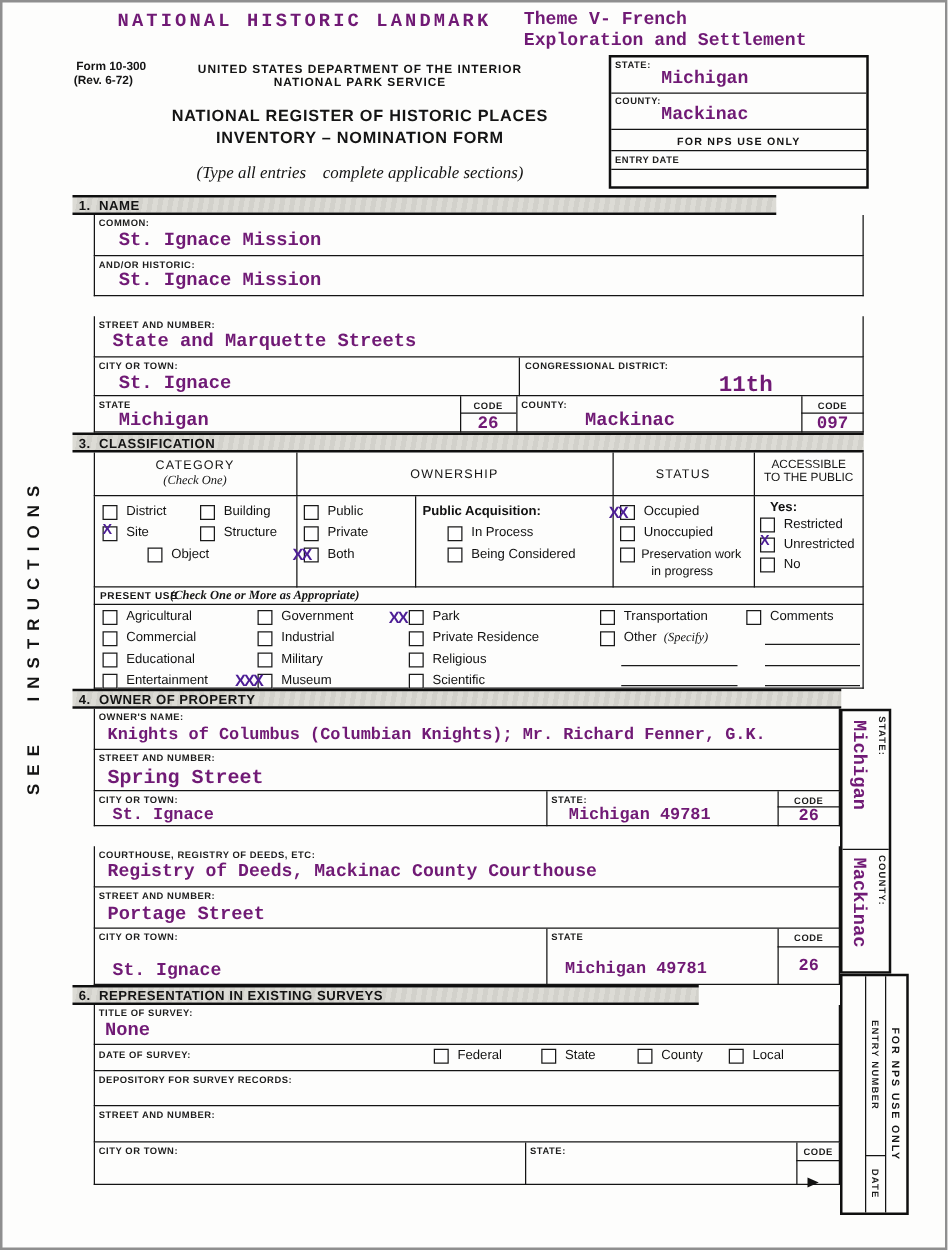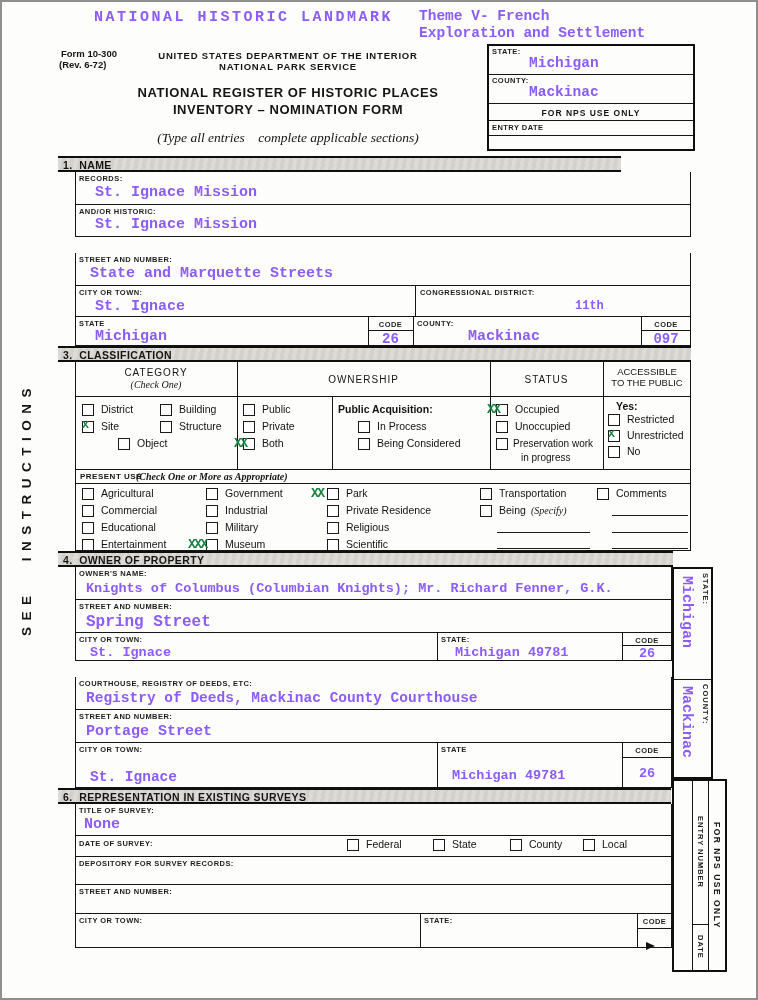--- a/index.html
+++ b/index.html
@@ -1,31 +1,31 @@
 <!DOCTYPE html>
 <html><head>
 <meta charset="utf-8">
 <style>
   html,body{margin:0;padding:0;background:#d9d9d9}
   #page{position:relative;width:758px;height:1000px;background:#fdfdfc;margin:0 auto;
         outline:2px solid #8f8f8f;outline-offset:-2px;overflow:hidden;
         font-family:"Liberation Sans",sans-serif;color:#141414}
   .a{position:absolute}
-  .typed{font-family:"Liberation Mono","DejaVu Sans Mono",monospace;font-weight:600;color:#8b5cf6;white-space:nowrap}
+  .typed{font-family:"Liberation Mono","DejaVu Sans Mono",monospace;font-weight:600;color:#701a75;white-space:nowrap}
   .lbl{font-size:7.5px;letter-spacing:.45px;white-space:nowrap;color:#1c1c1c;font-weight:600}
   .cl{font-size:10.5px;line-height:13px;white-space:nowrap;color:#111}
   .bar{background:repeating-linear-gradient(100deg,#dcdbd5 0 4px,#d2d1cb 4px 8px);
        border-top:2px solid #0f0f0f;border-bottom:2px solid #0f0f0f;box-sizing:border-box;
        font-weight:bold;font-size:10.5px;letter-spacing:.4px;padding:1px 0 0 5px;white-space:pre}
   .frame{border:1.6px solid #141414;border-top:none;box-sizing:border-box}
   .boxed{border:2px solid #0f0f0f;box-sizing:border-box;background:#fdfdfc}
   .vline{width:0;border-left:1.6px solid #141414}
   .hline{height:0;border-top:1.6px solid #141414}
   .cb{width:12px;height:12px;border:1.6px solid #1a1a1a;box-sizing:border-box;background:#fff}
-  .mk{font-family:Liberation Mono, monospace;font-weight:700;color:#15803d;white-space:nowrap}
+  .mk{font-family:Liberation Sans, sans-serif;font-weight:700;color:#4c1d95;white-space:nowrap}
   .mkin{position:absolute;left:-1px;top:-4px;font-size:11.5px}
   .mkxx{position:absolute;left:-10px;top:-3px;font-size:13px;letter-spacing:-1.5px}
   .mkxxx{position:absolute;left:-19px;top:-3px;font-size:13px;letter-spacing:-1.5px}
   .ital{font-family:"Liberation Serif",serif;font-style:italic}
   .ctr{text-align:center}
   .vcell{display:flex;align-items:center;justify-content:center}
   .vtxt{writing-mode:vertical-rl;white-space:nowrap}
   .blank-line{border-bottom:1.6px solid #1a1a1a;height:0}
   .arrow{width:0;height:0;border-top:4px solid transparent;border-bottom:4px solid transparent;border-left:9px solid #111}
 </style>
@@ -58,39 +58,39 @@
     <div style="position:relative;height:14px;border-bottom:1.6px solid #141414">
       <span class="a lbl" style="left:3px;top:2px">ENTRY DATE</span>
     </div>
   </div>
 
   <div class="a ctr" style="left:-122px;top:500px;width:300px;height:18px;transform:rotate(-90deg);font-weight:700;font-size:13.5px;letter-spacing:6.5px;word-spacing:18px">SEE INSTRUCTIONS</div>
 
   <div class="a bar" style="left:58px;top:156px;width:563px;height:16px">1.  NAME</div>
   <div class="a bar" style="left:58px;top:346px;width:633px;height:16px">3.  CLASSIFICATION</div>
   <div class="a bar" style="left:58px;top:551px;width:615px;height:16px">4.  OWNER OF PROPERTY</div>
-  <div class="a bar" style="left:58px;top:788px;width:613px;height:16px">6.  REPRESENTATION IN EXISTING SURVEYS</div>
+  <div class="a bar" style="left:58px;top:788px;width:501px;height:16px">6.  REPRESENTATION IN EXISTING SURVEYS</div>
 
   <div class="a frame" style="left:75px;top:172px;width:616px;height:33px"></div>
-  <span class="a lbl" style="left:79px;top:174px">RECORDS:</span>
+  <span class="a lbl" style="left:79px;top:174px">COMMON:</span>
   <span class="a typed" style="left:95px;top:184px;font-size:15px">St. Ignace Mission</span>
   <div class="a frame" style="left:75px;top:205px;width:616px;height:32px"></div>
   <span class="a lbl" style="left:79px;top:207px">AND/OR HISTORIC:</span>
   <span class="a typed" style="left:95px;top:216px;font-size:15px">St. Ignace Mission</span>
 
   <div class="a frame" style="left:75px;top:253px;width:616px;height:33px"></div>
   <span class="a lbl" style="left:79px;top:255px">STREET AND NUMBER:</span>
   <span class="a typed" style="left:90px;top:265px;font-size:15px">State and Marquette Streets</span>
 
   <div class="a frame" style="left:75px;top:286px;width:616px;height:31px"></div>
   <div class="a vline" style="left:415px;top:286px;height:31px"></div>
   <span class="a lbl" style="left:79px;top:288px">CITY OR TOWN:</span>
   <span class="a typed" style="left:95px;top:298px;font-size:15px">St. Ignace</span>
   <span class="a lbl" style="left:420px;top:288px">CONGRESSIONAL DISTRICT:</span>
-  <span class="a typed" style="left:575px;top:299px;font-size:12px">11th</span>
+  <span class="a typed" style="left:575px;top:299px;font-size:18px">11th</span>
 
   <div class="a frame" style="left:75px;top:317px;width:616px;height:29px"></div>
   <div class="a vline" style="left:368px;top:317px;height:29px"></div>
   <div class="a vline" style="left:413px;top:317px;height:29px"></div>
   <div class="a vline" style="left:641px;top:317px;height:29px"></div>
   <span class="a lbl" style="left:79px;top:319px">STATE</span>
   <span class="a typed" style="left:95px;top:328px;font-size:15px">Michigan</span>
   <span class="a lbl ctr" style="left:368px;top:320px;width:45px">CODE</span>
   <div class="a hline" style="left:368px;top:330px;width:45px"></div>
   <span class="a typed ctr" style="left:368px;top:331px;width:45px;font-size:14px">26</span>
@@ -196,21 +196,21 @@
   <span class="a cb" style="left:327px;top:505px"></span>
   <span class="a cl" style="left:346px;top:504px">Private Residence</span>
   <span class="a cb" style="left:327px;top:522px"></span>
   <span class="a cl" style="left:346px;top:521px">Religious</span>
   <span class="a cb" style="left:327px;top:539px"></span>
   <span class="a cl" style="left:346px;top:538px">Scientific</span>
 
   <span class="a cb" style="left:480px;top:488px"></span>
   <span class="a cl" style="left:499px;top:487px">Transportation</span>
   <span class="a cb" style="left:480px;top:505px"></span>
-  <span class="a cl" style="left:499px;top:504px">Being</span>
+  <span class="a cl" style="left:499px;top:504px">Other</span>
   <span class="a cl ital" style="left:531px;top:504px;font-size:10px">(Specify)</span>
   <div class="a blank-line" style="left:497px;top:532px;width:93px"></div>
   <div class="a blank-line" style="left:497px;top:548px;width:93px"></div>
 
   <span class="a cb" style="left:597px;top:488px"></span>
   <span class="a cl" style="left:616px;top:487px">Comments</span>
   <div class="a blank-line" style="left:612px;top:515px;width:76px"></div>
   <div class="a blank-line" style="left:612px;top:532px;width:76px"></div>
   <div class="a blank-line" style="left:612px;top:548px;width:76px"></div>
 

